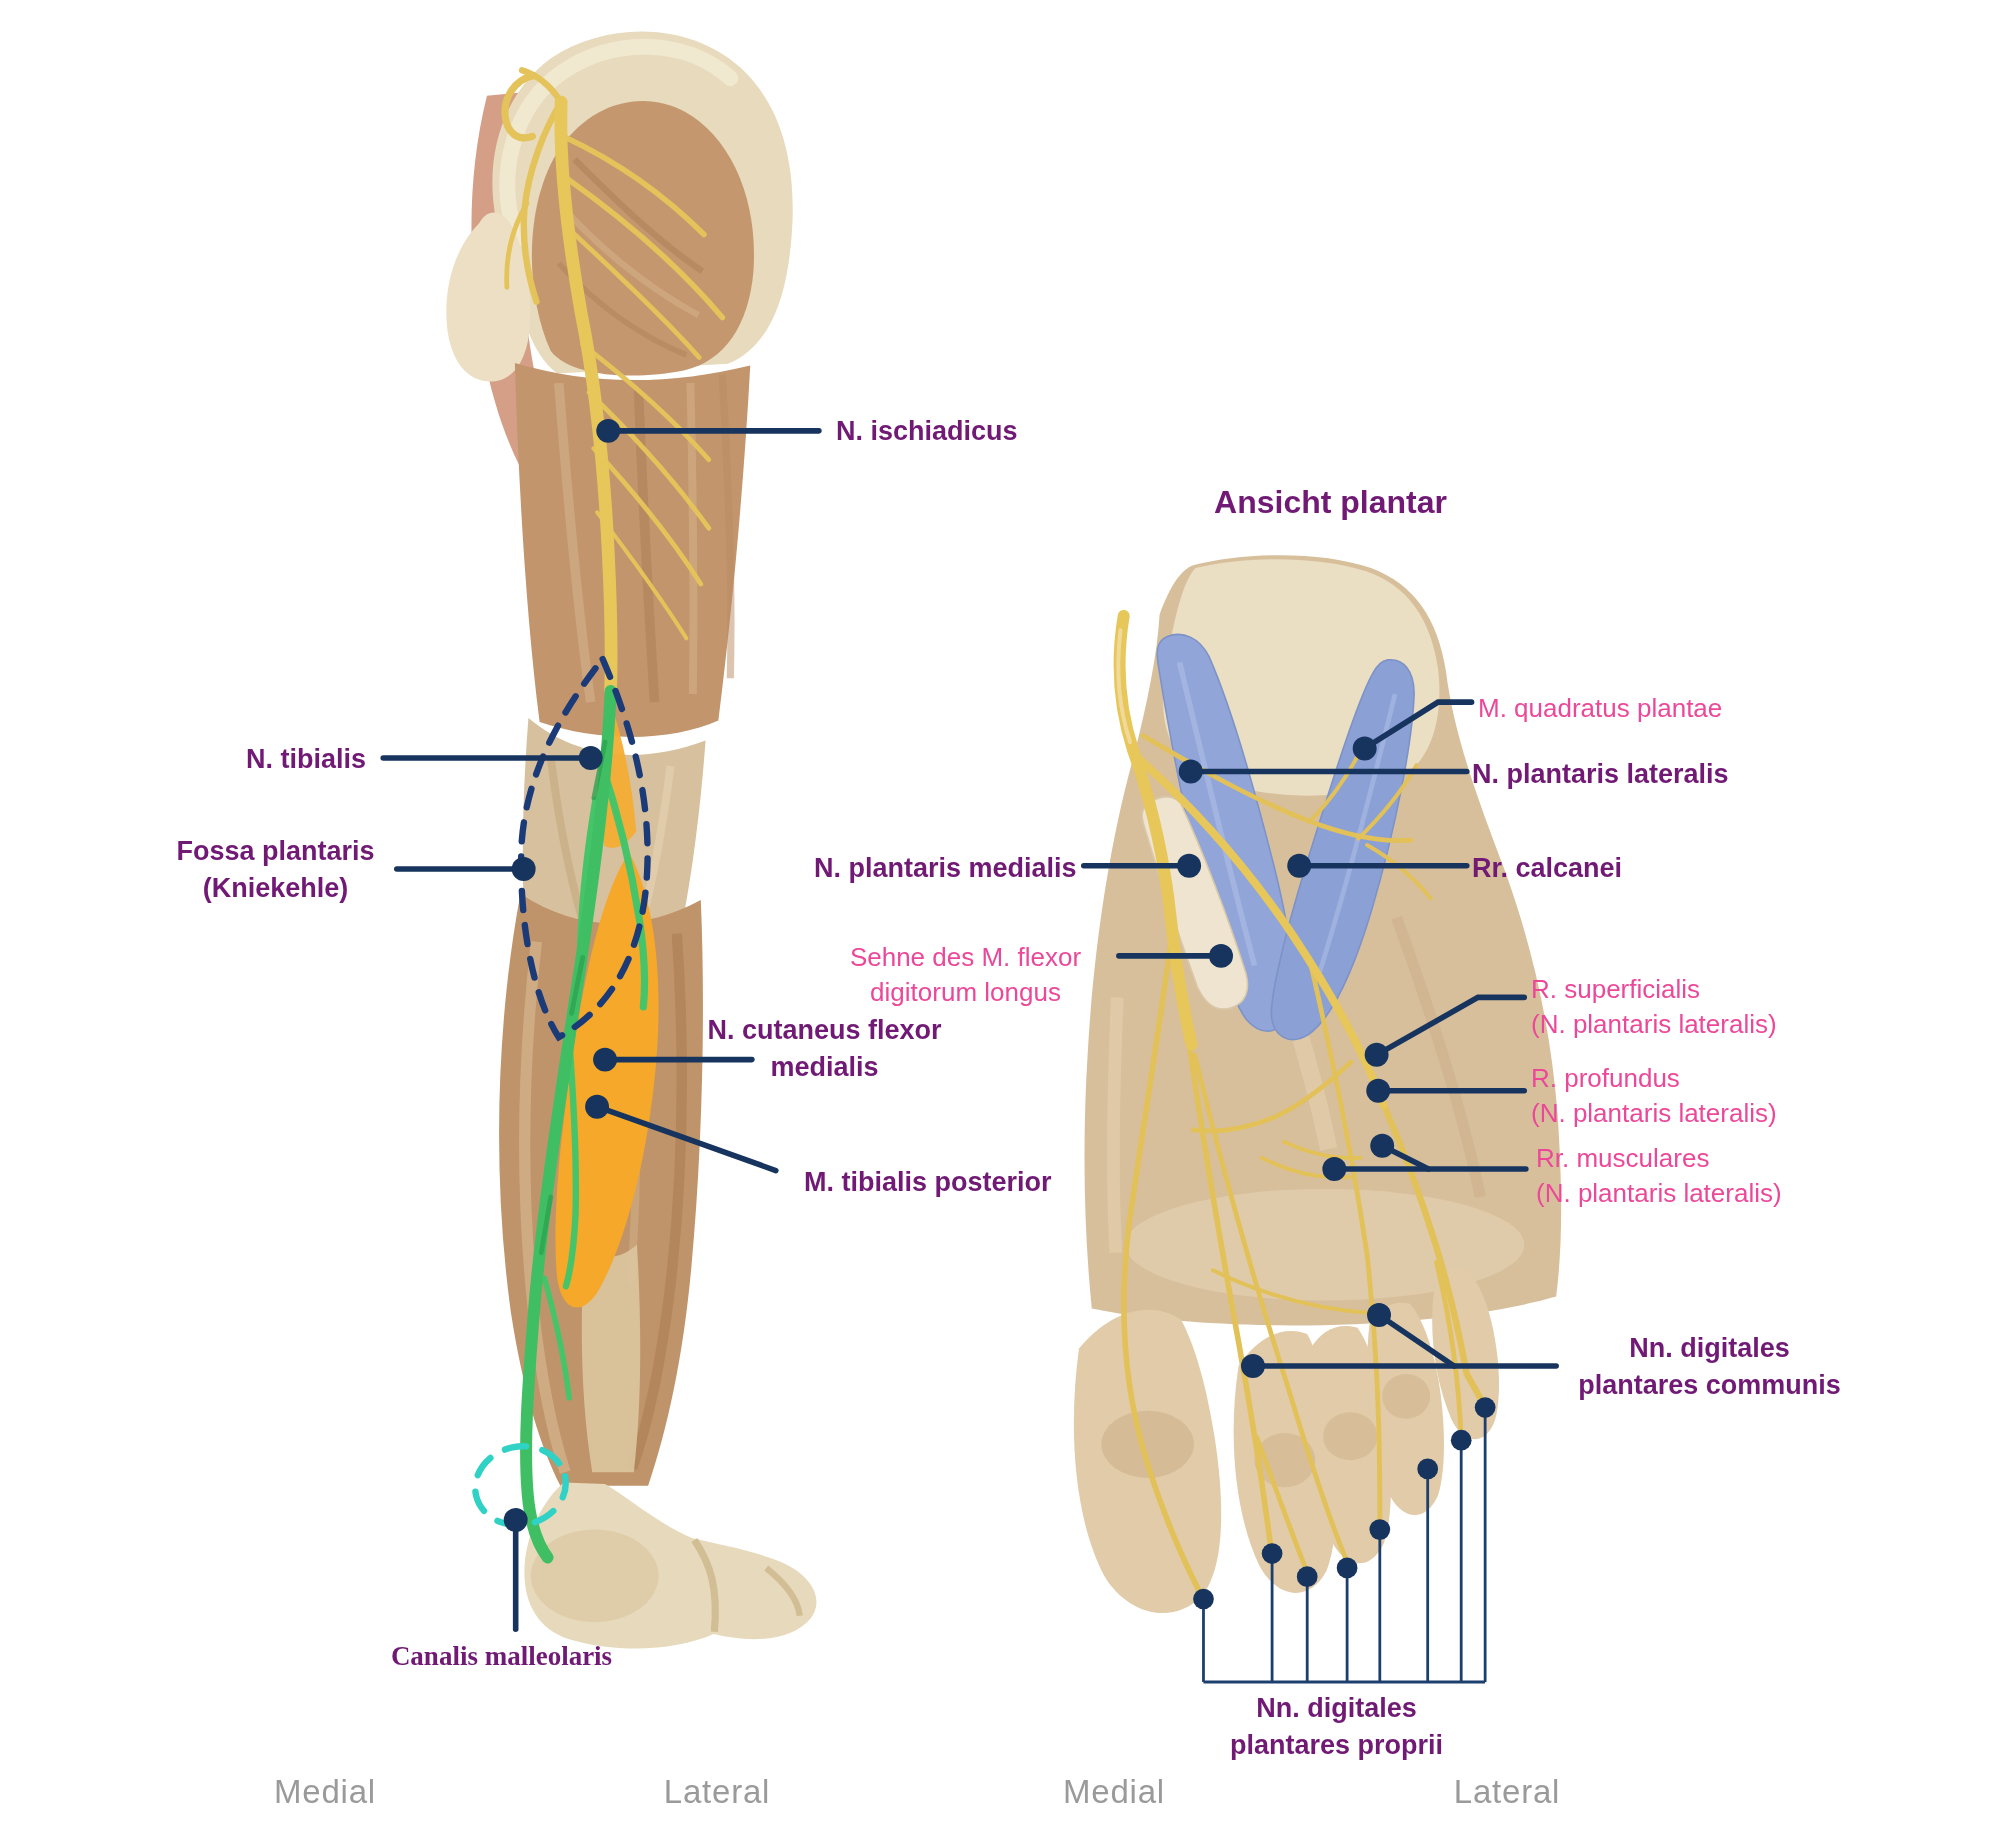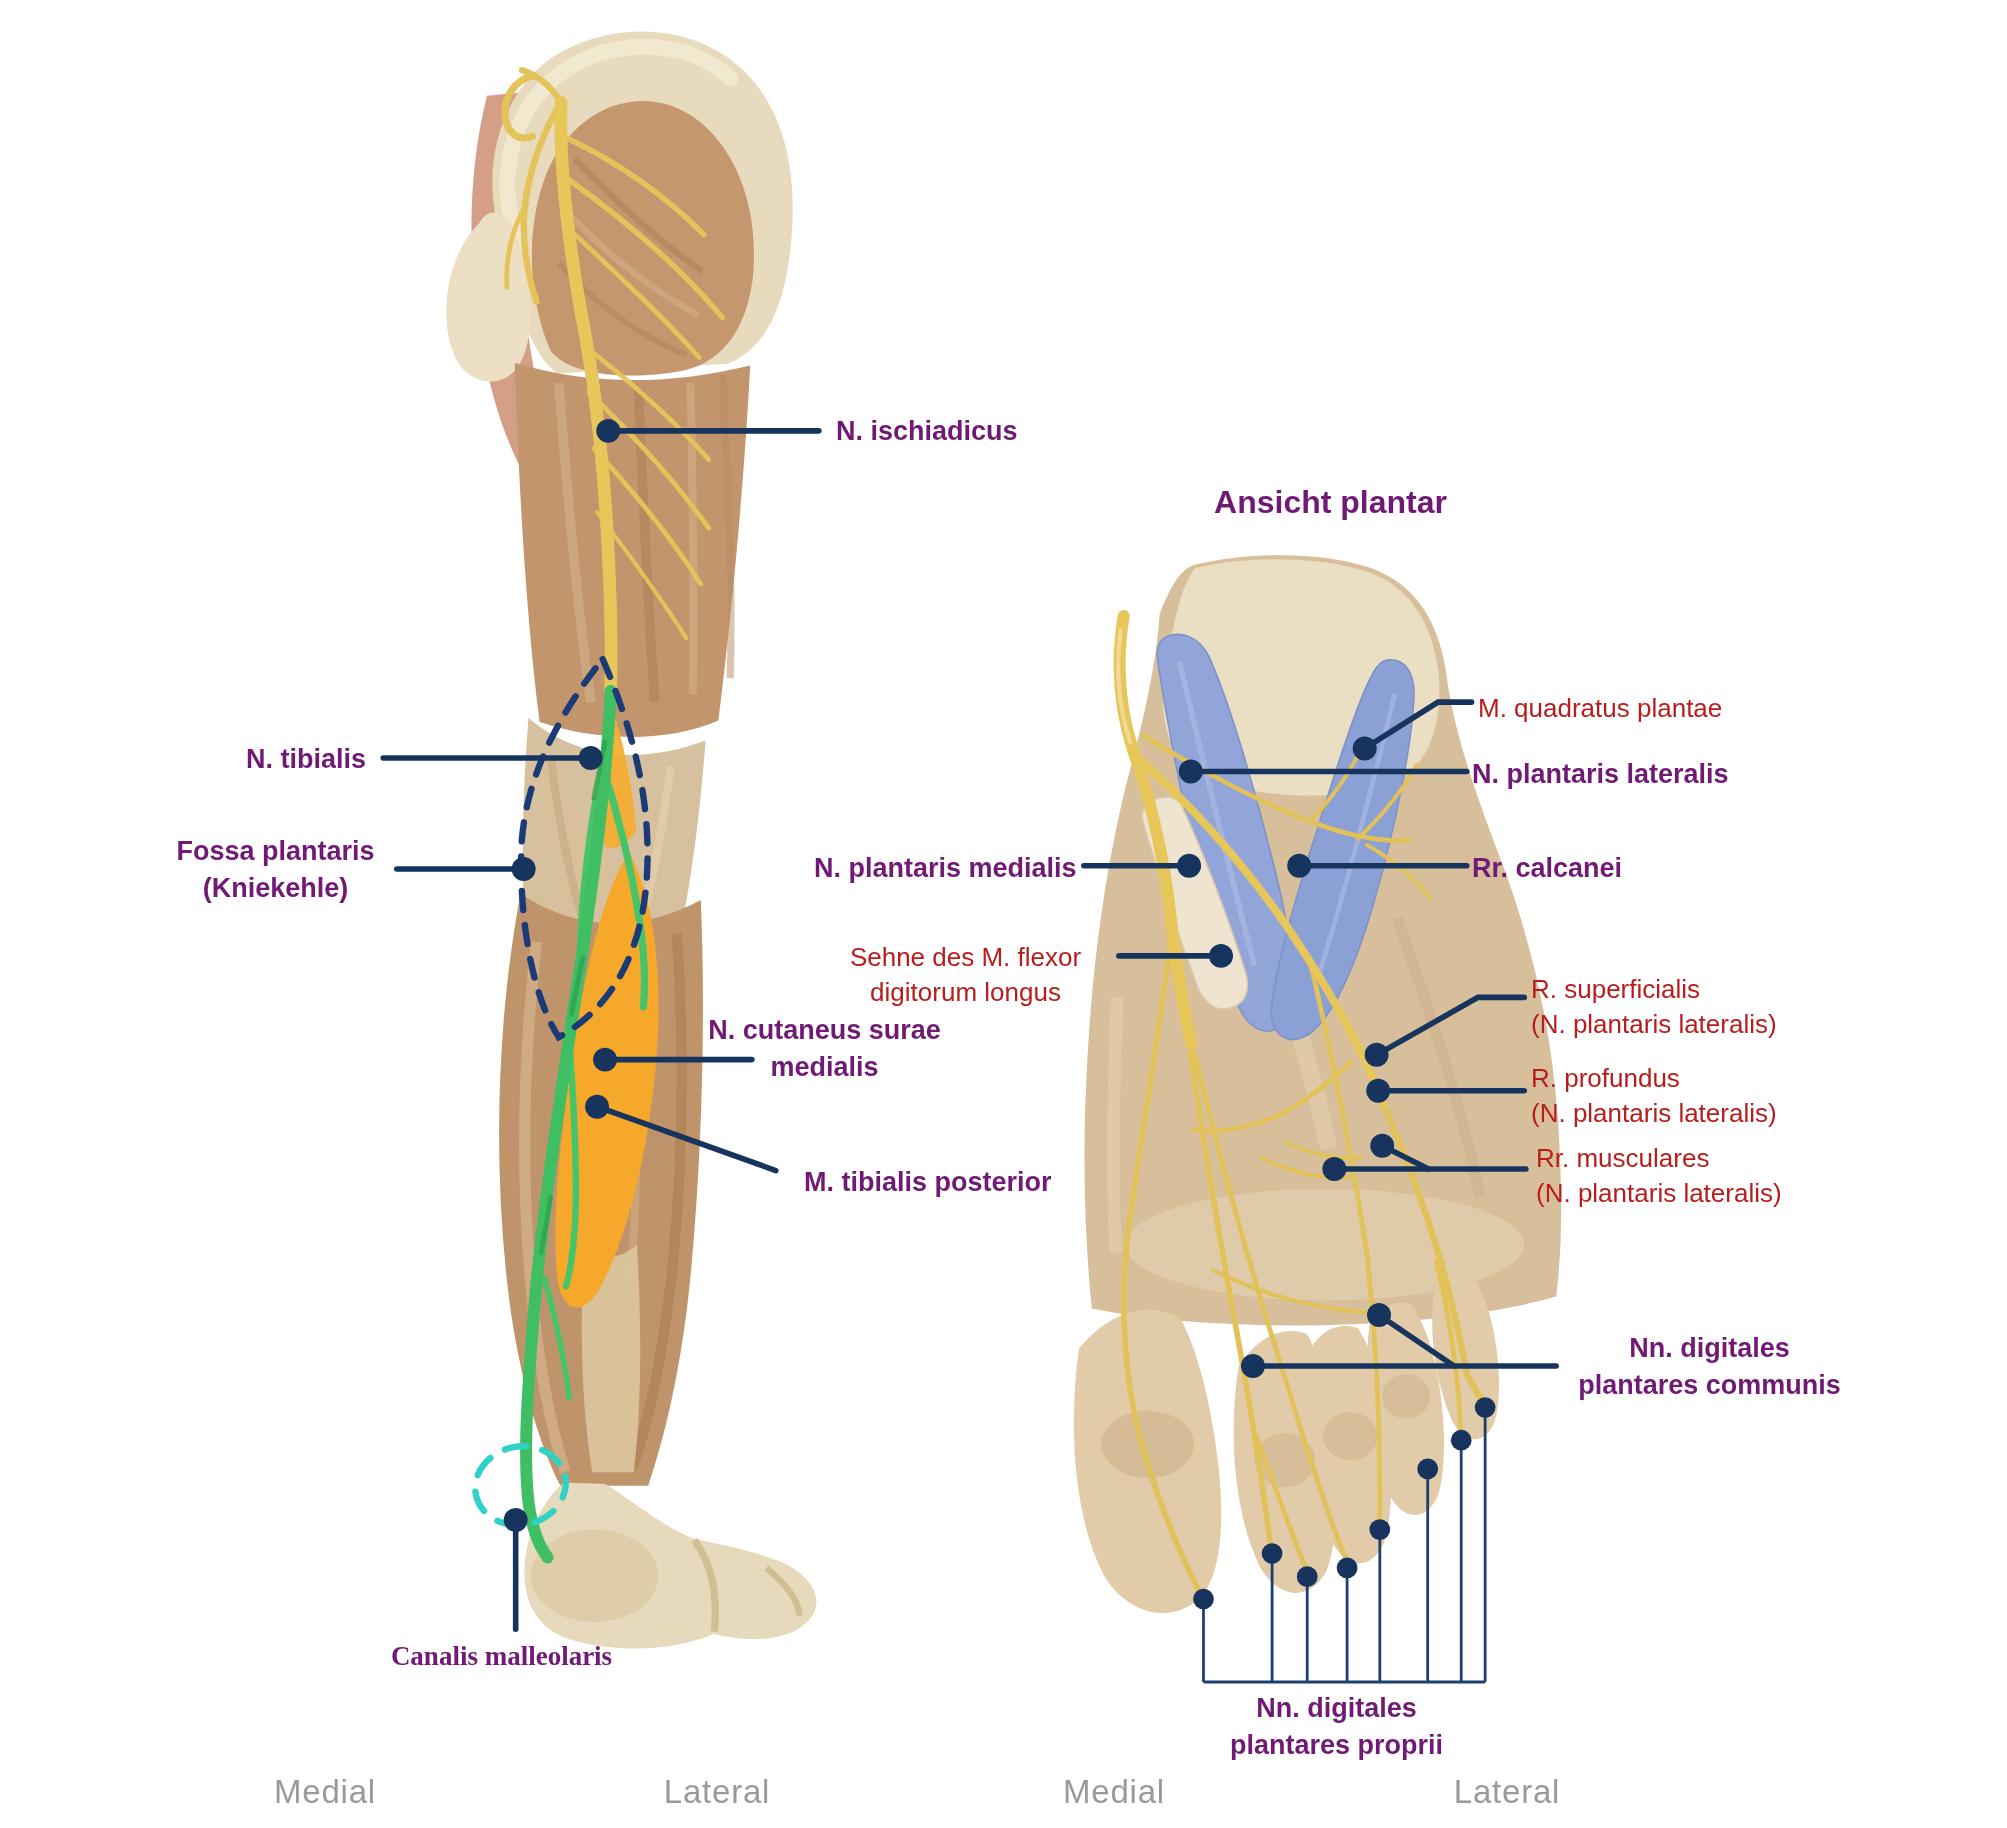--- a/index.html
+++ b/index.html
@@ -2,21 +2,21 @@
 <html style="font-size:12.8px"><head>
 <meta charset="utf-8">
 <style>
   html,body{margin:0;padding:0;background:#ffffff;}
   #stage{position:relative;width:2008px;height:1828px;background:#ffffff;overflow:hidden;
          font-family:"Liberation Sans",sans-serif;}
   #art{position:absolute;left:0;top:0;width:2008px;height:1828px;}
   .lbl{position:absolute;color:#701a75;white-space:nowrap;}
   .lbl .ln{display:block;}
   .b34{font-size:27px;font-weight:700;line-height:37px;}
-  .r33{font-size:26px;font-weight:400;line-height:35px;color:#b91c1c;}
+  .r33{font-size:26px;font-weight:400;line-height:35px;color:#ec4899;}
   .t38{font-size:32px;font-weight:700;line-height:37px;}
   .gray{font-size:33px;font-weight:400;color:#9a9a9a;letter-spacing:0.8px;}
   .ctr{text-align:center;}
   .rgt{text-align:right;}
 </style>
 </head>
 <body>
 
 <div id="stage">
 
@@ -205,21 +205,21 @@
 
   <div class="lbl t38 ctr" style="left:1163px;top:484px;width:335px;">Ansicht plantar</div>
 
   <div class="lbl b34" style="left:836px;top:413px;">N. ischiadicus</div>
   <div class="lbl b34 rgt" style="left:160px;top:741px;width:206px;">N. tibialis</div>
   <div class="lbl b34 ctr" style="left:152px;top:833px;width:247px;">
     <span class="ln">Fossa plantaris</span>
     <span class="ln">(Kniekehle)</span>
   </div>
   <div class="lbl b34 ctr" style="left:685px;top:1012px;width:279px;">
-    <span class="ln">N. cutaneus surae</span>
+    <span class="ln">N. cutaneus flexor</span>
     <span class="ln">medialis</span>
   </div>
   <div class="lbl b34" style="left:804px;top:1164px;">M. tibialis posterior</div>
   <div class="lbl b34 ctr" style="left:342px;top:1638px;width:319px;font-family:Liberation Serif, serif;">Canalis malleolaris</div>
 
   <div class="lbl r33" style="left:1478px;top:691px;">M. quadratus plantae</div>
   <div class="lbl b34" style="left:1472px;top:756px;">N. plantaris lateralis</div>
   <div class="lbl b34 rgt" style="left:814px;top:850px;width:262px;">N. plantaris medialis</div>
   <div class="lbl b34" style="left:1472px;top:850px;">Rr. calcanei</div>
   <div class="lbl r33 ctr" style="left:806px;top:913px;width:319px;margin-top:27px;">

